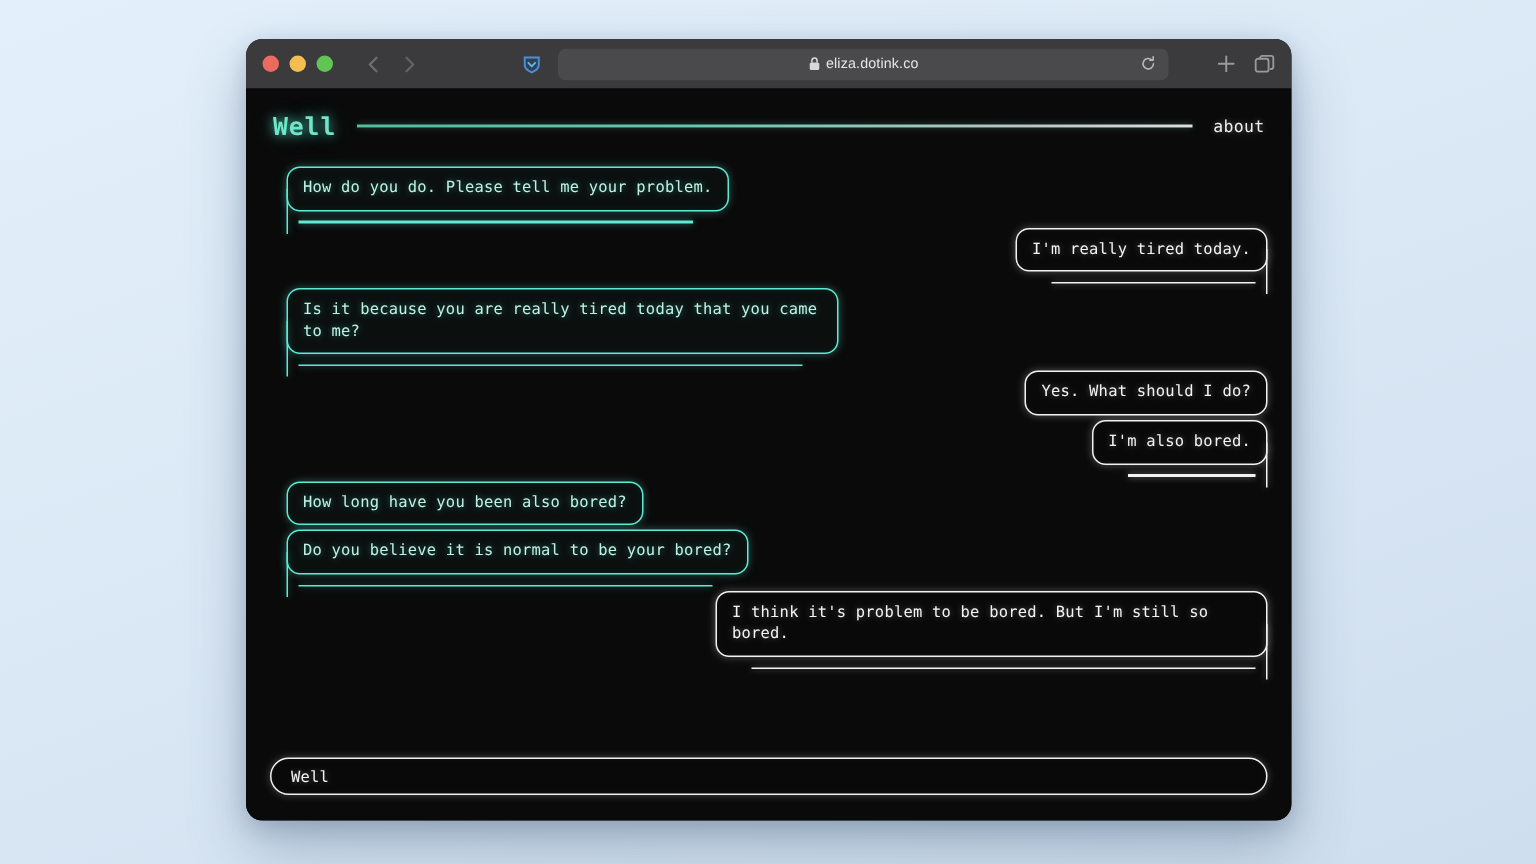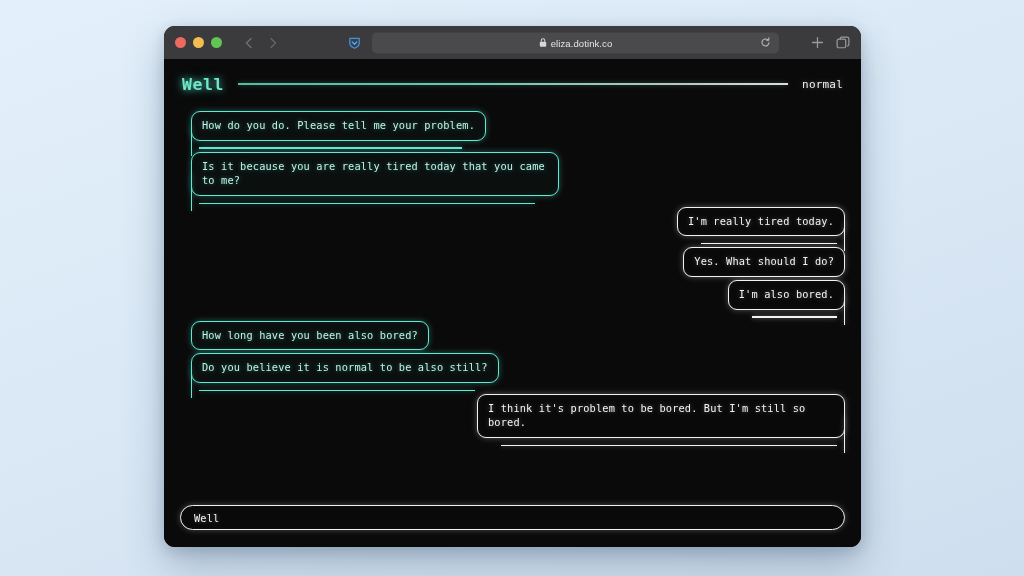--- a/index.html
+++ b/index.html
@@ -346,57 +346,57 @@
         </svg>
       </span>
     </div>
   </div>
 
   <div id="page">
 
     <div id="app-header">
       <div id="brand">Well</div>
       <div id="header-rule"></div>
-      <a id="about-link" href="#">normal</a>
+      <a id="about-link" href="#">about</a>
     </div>
 
     <div id="chat">
         <div class="msg-row bot tail-row">
           <div class="bubble-wrap">
             <div class="bubble bot has-tail">How do you do. Please tell me your problem.</div>
           </div>
         </div>
+        <div class="msg-row user tail-row">
+          <div class="bubble-wrap">
+            <div class="bubble user has-tail">I'm really tired today.</div>
+          </div>
+        </div>
         <div class="msg-row bot tail-row">
           <div class="bubble-wrap">
             <div class="bubble bot has-tail">Is it because you are really tired today that you came to me?</div>
           </div>
         </div>
+        <div class="msg-row user">
+          <div class="bubble-wrap">
+            <div class="bubble user">Yes. What should I do?</div>
+          </div>
+        </div>
         <div class="msg-row user tail-row">
           <div class="bubble-wrap">
-            <div class="bubble user has-tail">I'm really tired today.</div>
-          </div>
-        </div>
-        <div class="msg-row user">
-          <div class="bubble-wrap">
-            <div class="bubble user">Yes. What should I do?</div>
-          </div>
-        </div>
-        <div class="msg-row user tail-row">
-          <div class="bubble-wrap">
             <div class="bubble user has-tail">I'm also bored.</div>
           </div>
         </div>
         <div class="msg-row bot">
           <div class="bubble-wrap">
             <div class="bubble bot">How long have you been also bored?</div>
           </div>
         </div>
         <div class="msg-row bot tail-row">
           <div class="bubble-wrap">
-            <div class="bubble bot has-tail">Do you believe it is normal to be also still?</div>
+            <div class="bubble bot has-tail">Do you believe it is normal to be your bored?</div>
           </div>
         </div>
         <div class="msg-row user tail-row">
           <div class="bubble-wrap">
             <div class="bubble user has-tail">I think it's problem to be bored. But I'm still so bored.</div>
           </div>
         </div>
       </div>
 
     <div id="composer">

